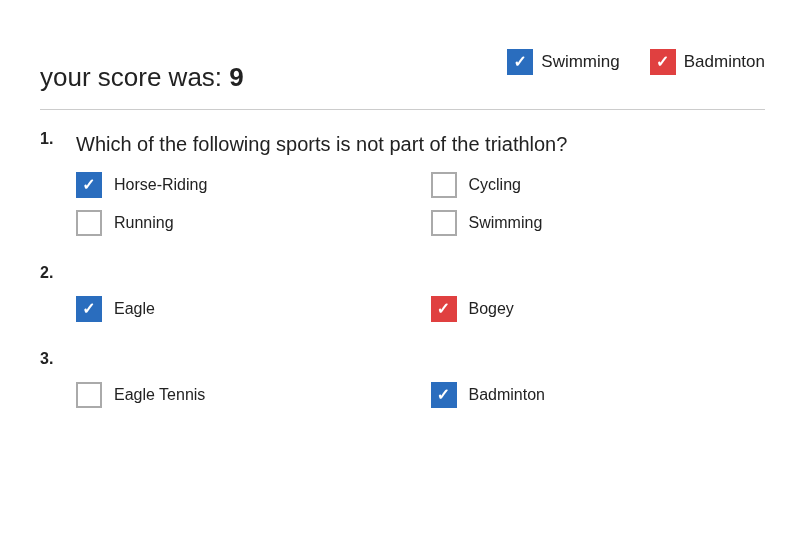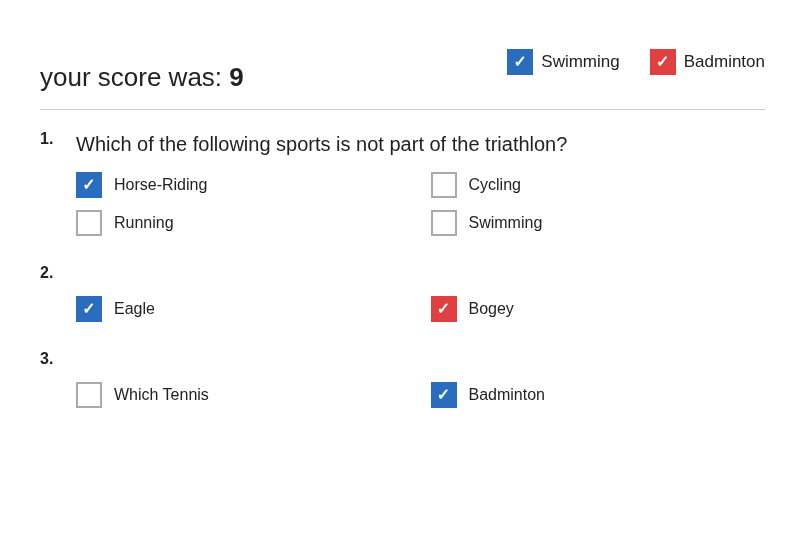--- a/index.html
+++ b/index.html
@@ -167,21 +167,21 @@
         </div>
       </div>
     </div>
     <div class="question-block">
       <div class="question-row">
         <div class="question-num">3.</div>
       </div>
       <div class="options-grid">
         <div class="option">
           <div class="checkbox empty"></div>
-          <span>Which Tennis</span>
+          <span>Eagle Tennis</span>
         </div>
         <div class="option">
           <div class="checkbox checked-blue">
             <span class="checkmark">✓</span>
           </div>
           <span>Badminton</span>
         </div>
       </div>
     </div>
   </div>

